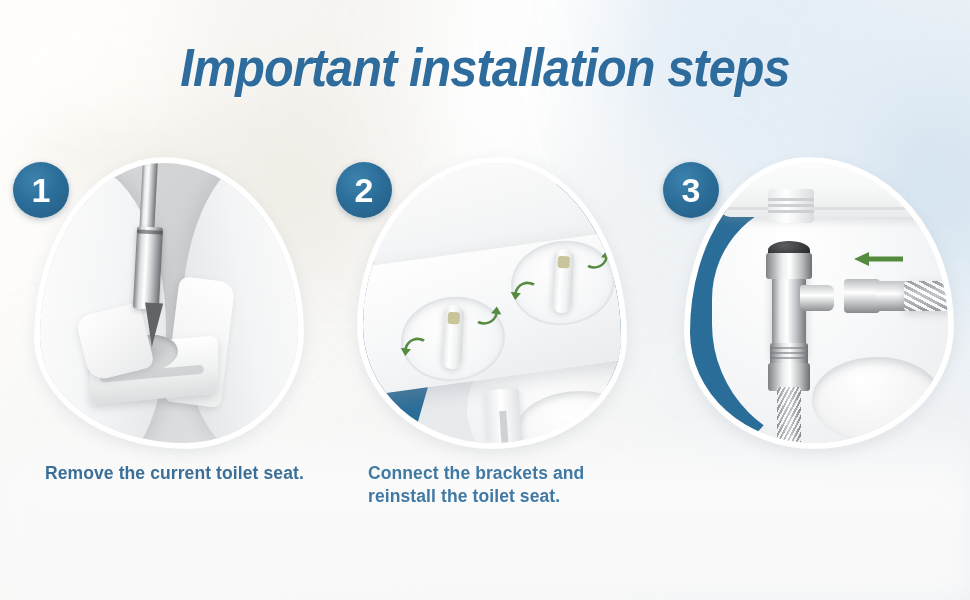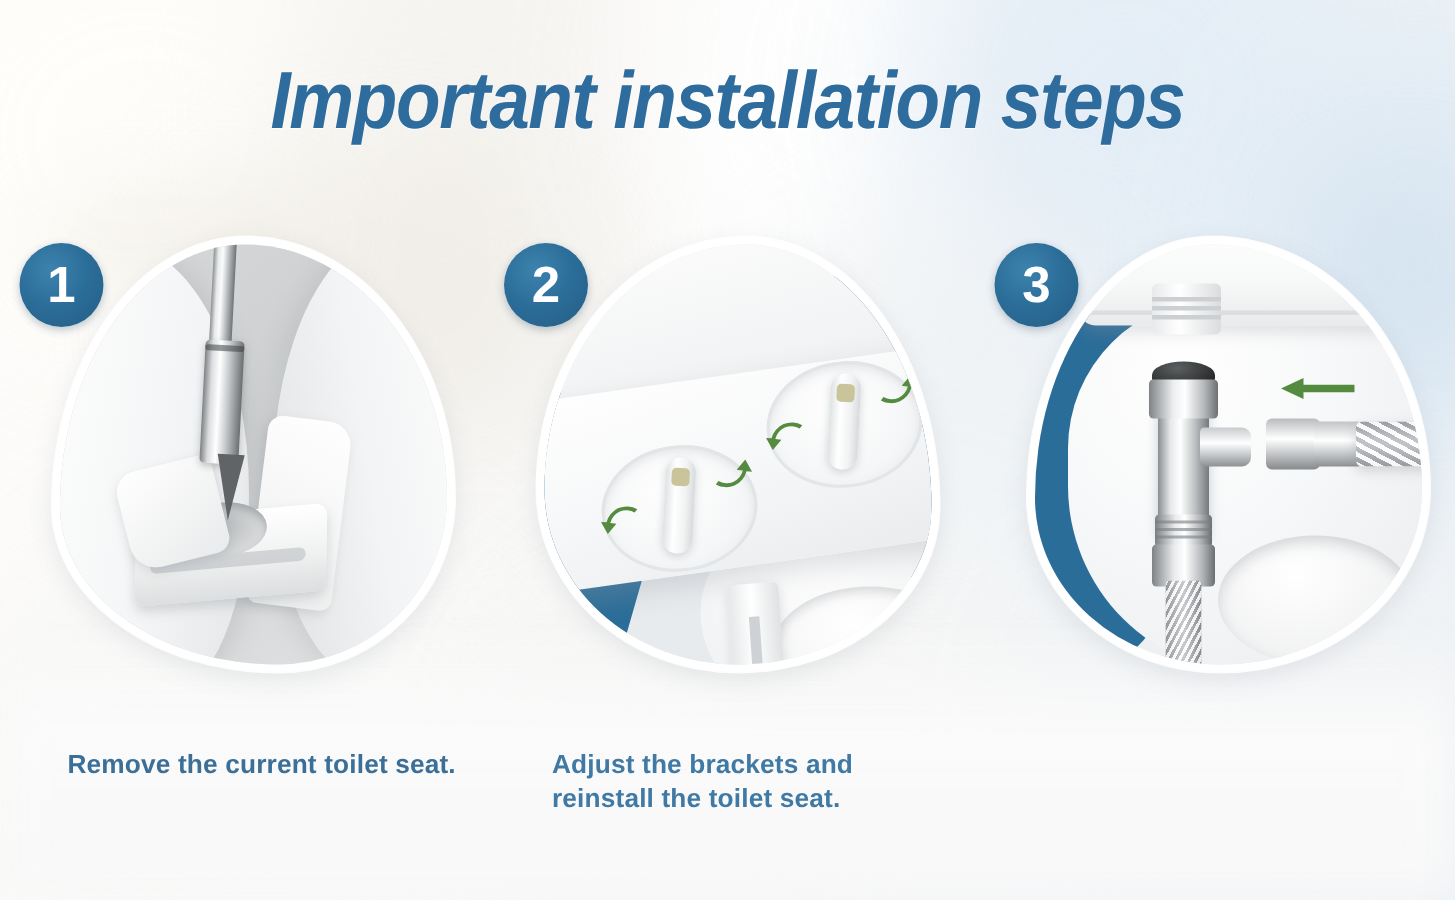--- a/index.html
+++ b/index.html
@@ -362,21 +362,20 @@
   }
 
   
   .caption {
     position:absolute; left:50px; top:312px; width:268px;
     font-size:17.5px;
     font-weight:bold;
     line-height:1.33;
     color:#3b6f98;
     letter-spacing:.1px;
-    margin-top:36px;
   }
   .step-2 .caption { color:#4079a4; }
   .step-3 .caption { color:#3f76a0; }
 </style>
 </head>
 <body>
 
 <div id="stage">
 
   <div class="bg-base"></div>
@@ -460,21 +459,21 @@
               <div class="arrow-rot ar-b">
                 <svg viewBox="0 0 30 30">
                     <path d="M24 7 A11 11 0 0 0 7 12 L11 13 L4.5 19 L1 10.5 L4.6 11.2 A14 14 0 0 1 26 5 Z" fill="#558b3f"></path>
                   </svg>
               </div>
             </div>
           </div>
         </div>
       </div>
       <div class="badge">2</div>
-      <div class="caption">Adjust the brackets and reinstall the toilet seat.</div>
+      <div class="caption">Connect the brackets and reinstall the toilet seat.</div>
     </div>
 
     <div class="step step-3">
       <div class="blob-wrap">
         <div class="blob v3">
           <div class="photo">
             <div class="p3-bg"></div>
             <div class="p3-blue"></div>
             <div class="p3-porc"></div>
             <div class="p3-tank"></div>

